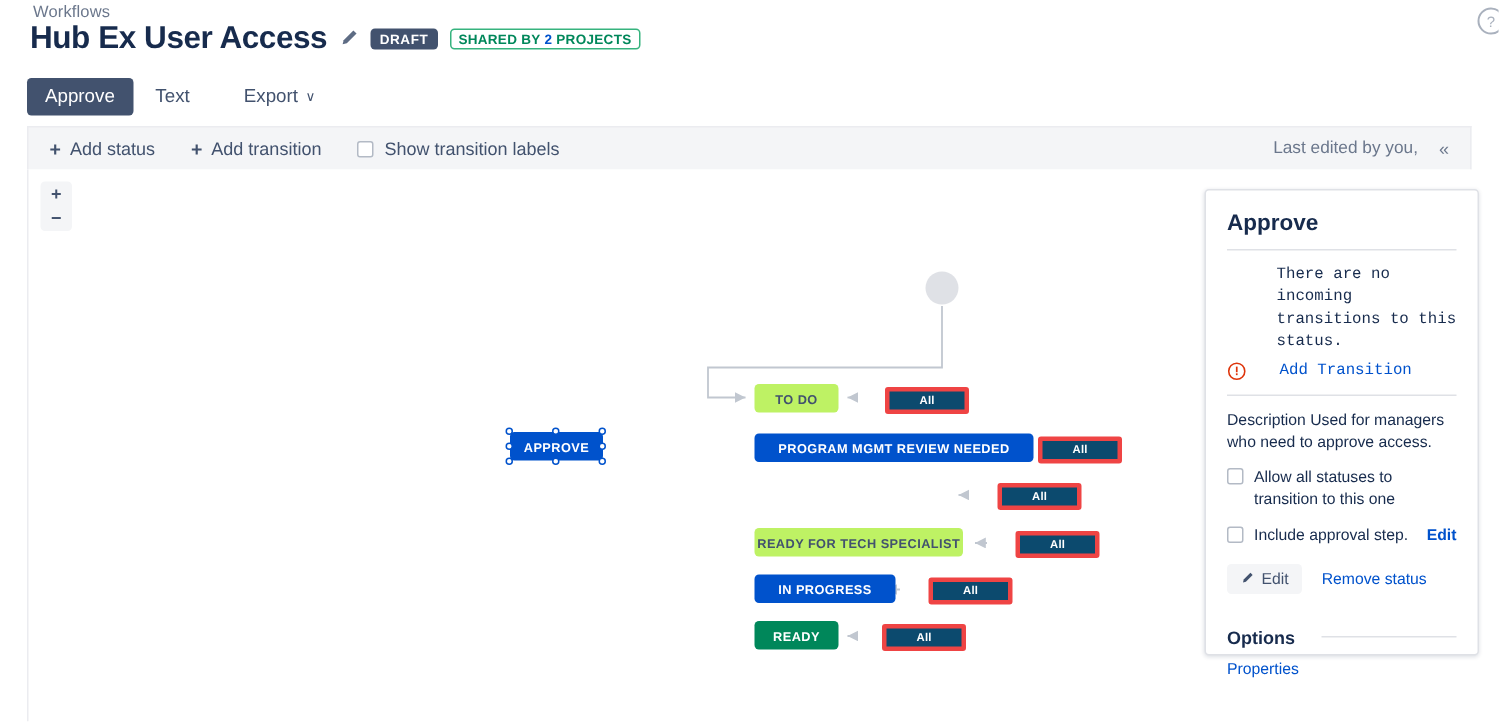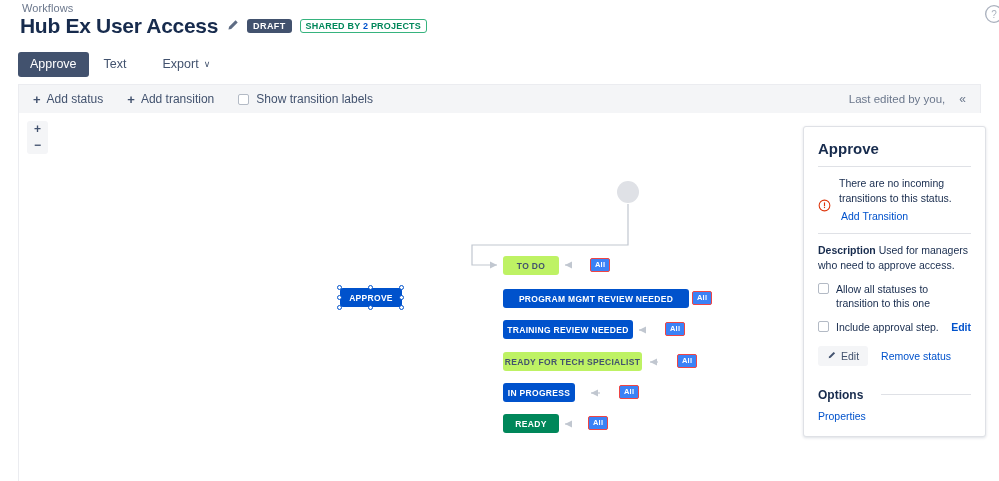--- a/index.html
+++ b/index.html
@@ -108,49 +108,49 @@
   .node.blue  { background:#0052cc; color:#ffffff; }
   .node.grey  { background:#bef264; color:#42526e; }
   .node.green { background:#00875a; color:#ffffff; }
 
   .start-circle {
     position:absolute; width:22px; height:22px; border-radius:50%;
     background:#dfe1e6;
   }
 
   .badge-all {
-    position:absolute; background:#3b82f6; color:#ffffff;
+    position:absolute; background:#0c4a6e; color:#ffffff;
     font-size:7.5px; font-weight:bold; letter-spacing:.2px;
-    padding:2px 4px; border-radius:2px; line-height:1;
-    border:1px solid #ef4444; cursor:pointer;
+    padding:2px 20px; border-radius:2px; line-height:1;
+    border:3px solid #ef4444; cursor:pointer;
   }
 
   
   .sel-wrap { position:absolute; }
   .handle {
     position:absolute; width:5px; height:5px; background:#ffffff;
     border:1px solid #0052cc; border-radius:50%;
   }
 
   
   .panel {
     position:absolute; left:803px; top:126px; width:183px; height:311px;
     background:#ffffff; border:1px solid #dfe1e6; border-radius:3px;
     box-shadow:0 1px 3px rgba(9,30,66,.14);
     padding:13px 14px 0 14px;
   }
   .panel-title { font-size:15px; font-weight:bold; color:#172b4d; }
   .hr { height:1px; background:#dfe1e6; margin:9px 0; }
-  .warn-row { display:flex; gap:8px; align-items:center; }
+  .warn-row { display:flex; gap:20px; align-items:flex-end;font-family:Liberation Mono, monospace; }
   .warn-icon { width:13px; height:13px; flex:none; margin-top:11px; }
   .warn-text { font-size:10.5px; color:#172b4d; line-height:1.42; }
   .link { color:#0052cc; cursor:pointer; }
   .link-add { font-size:10.5px; display:inline-block; margin-top:3px; margin-left:2px; }
   .desc { font-size:10.5px; line-height:1.42; color:#172b4d; }
-  .desc b { font-weight:bold; }
+  .desc b { font-weight:normal; }
   .opt-row {
     display:flex; align-items:flex-start; gap:7px;
     font-size:10.5px; color:#172b4d; margin-top:9px; line-height:1.4;
   }
   .opt-row .cbox { margin-top:1px; flex:none; }
   .opt-row .link { margin-left:auto; font-weight:bold; font-size:10.5px; }
   .btn-row { display:flex; align-items:center; gap:13px; margin-top:11px; }
   .btn-edit {
     background:#f4f5f7; border-radius:3px; padding:4px 9px;
     font-size:10.5px; color:#42526e; display:flex; align-items:center; gap:5px;
@@ -250,27 +250,26 @@
     <div class="handle" style="left:-3px;  top:7px;"></div>
     <div class="handle" style="left:59px;  top:7px;"></div>
     <div class="handle" style="left:-3px;  top:17px;"></div>
     <div class="handle" style="left:28px;  top:17px;"></div>
     <div class="handle" style="left:59px;  top:17px;"></div>
   </div>
 
   <div class="node blue" style="left:484px; top:176px; width:186px;">PROGRAM MGMT REVIEW NEEDED</div>
   <div class="badge-all" style="left:673px; top:178px;">All</div>
 
-  <div class="node blue" style="left:484px; top:207px; width:130px;">TRAINING REVIEW NEEDED</div>
   <div class="badge-all" style="left:646px; top:209px;">All</div>
 
   <div class="node grey" style="left:484px; top:239px; width:139px;">READY FOR TECH SPECIALIST</div>
   <div class="badge-all" style="left:658px; top:241px;">All</div>
 
-  <div class="node blue" style="left:484px; top:270px; width:72px;">IN PROGRESS</div>
+  <div class="node blue" style="left:484px; top:270px; width:94px;">IN PROGRESS</div>
   <div class="badge-all" style="left:600px; top:272px;">All</div>
 
   <div class="node green" style="left:484px; top:301px; width:56px;">READY</div>
   <div class="badge-all" style="left:569px; top:303px;">All</div>
 </div>
 
 <div class="panel">
   <div class="panel-title">Approve</div>
   <div class="hr"></div>
 

